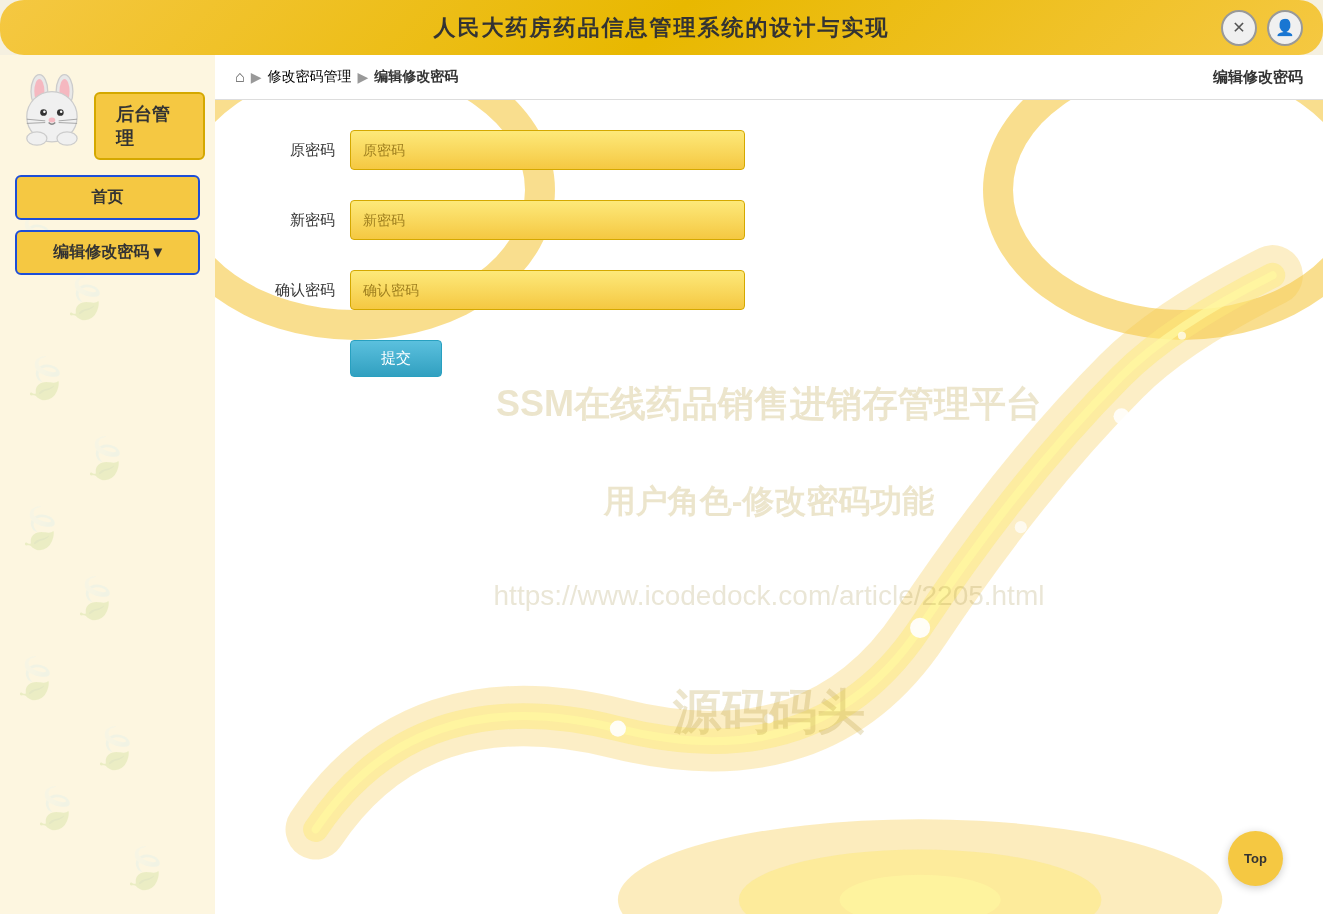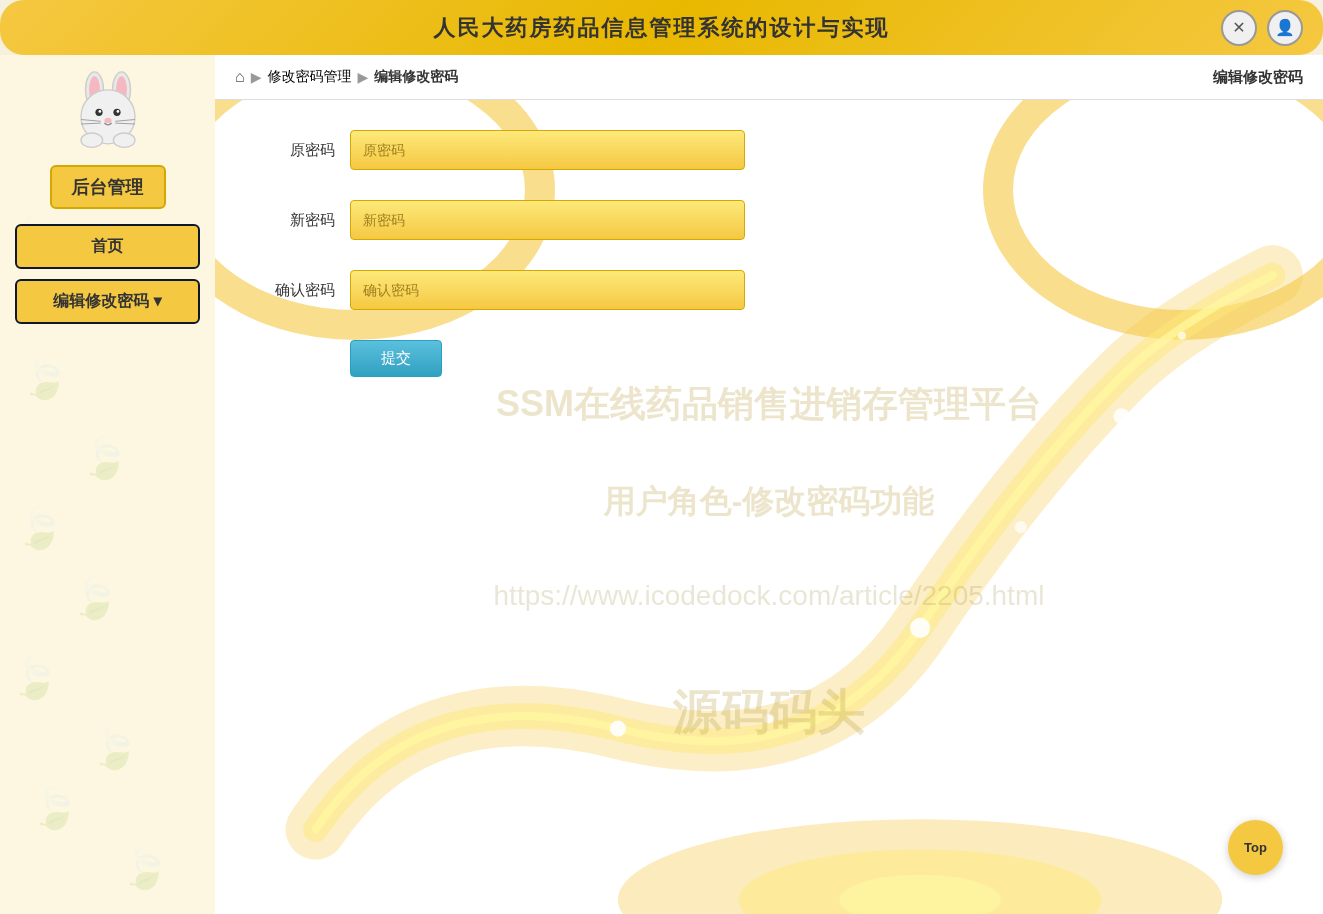--- a/index.html
+++ b/index.html
@@ -69,22 +69,22 @@
     }
     .leaf {
       position: absolute;
       opacity: 0.15;
       font-size: 40px;
       color: #c8a000;
     }
 
     .logo-area {
       display: flex;
-      flex-direction: column;
-      align-items: center;
+      flex-direction: row;
+      align-items: flex-end;
       margin-bottom: 15px;
       z-index: 1;
     }
     .rabbit-icon {
       width: 90px;
       height: 90px;
     }
     .admin-label {
       background: #f5c842;
       border: 2px solid #d4a800;
@@ -93,21 +93,21 @@
       font-size: 18px;
       font-weight: bold;
       color: #333;
       margin-top: 5px;
     }
 
     .nav-btn {
       width: 185px;
       height: 45px;
       background: #f5c842;
-      border: 2px solid #0f172a;
+      border: 2px solid #1d4ed8;
       border-radius: 6px;
       font-size: 16px;
       font-weight: bold;
       color: #333;
       cursor: pointer;
       margin-bottom: 10px;
       display: flex;
       align-items: center;
       justify-content: center;
       z-index: 1;
@@ -281,21 +281,21 @@
       color: #fff;
       font-size: 15px;
       padding: 8px 30px;
       cursor: pointer;
       margin-left: 95px;
     }
 
     
     .top-btn {
       position: fixed;
-      bottom: 39px;
+      bottom: 28px;
       right: 40px;
       width: 55px;
       height: 55px;
       border-radius: 50%;
       background: #f5c842;
       border: none;
       font-size: 13px;
       font-weight: bold;
       color: #333;
       cursor: pointer;

